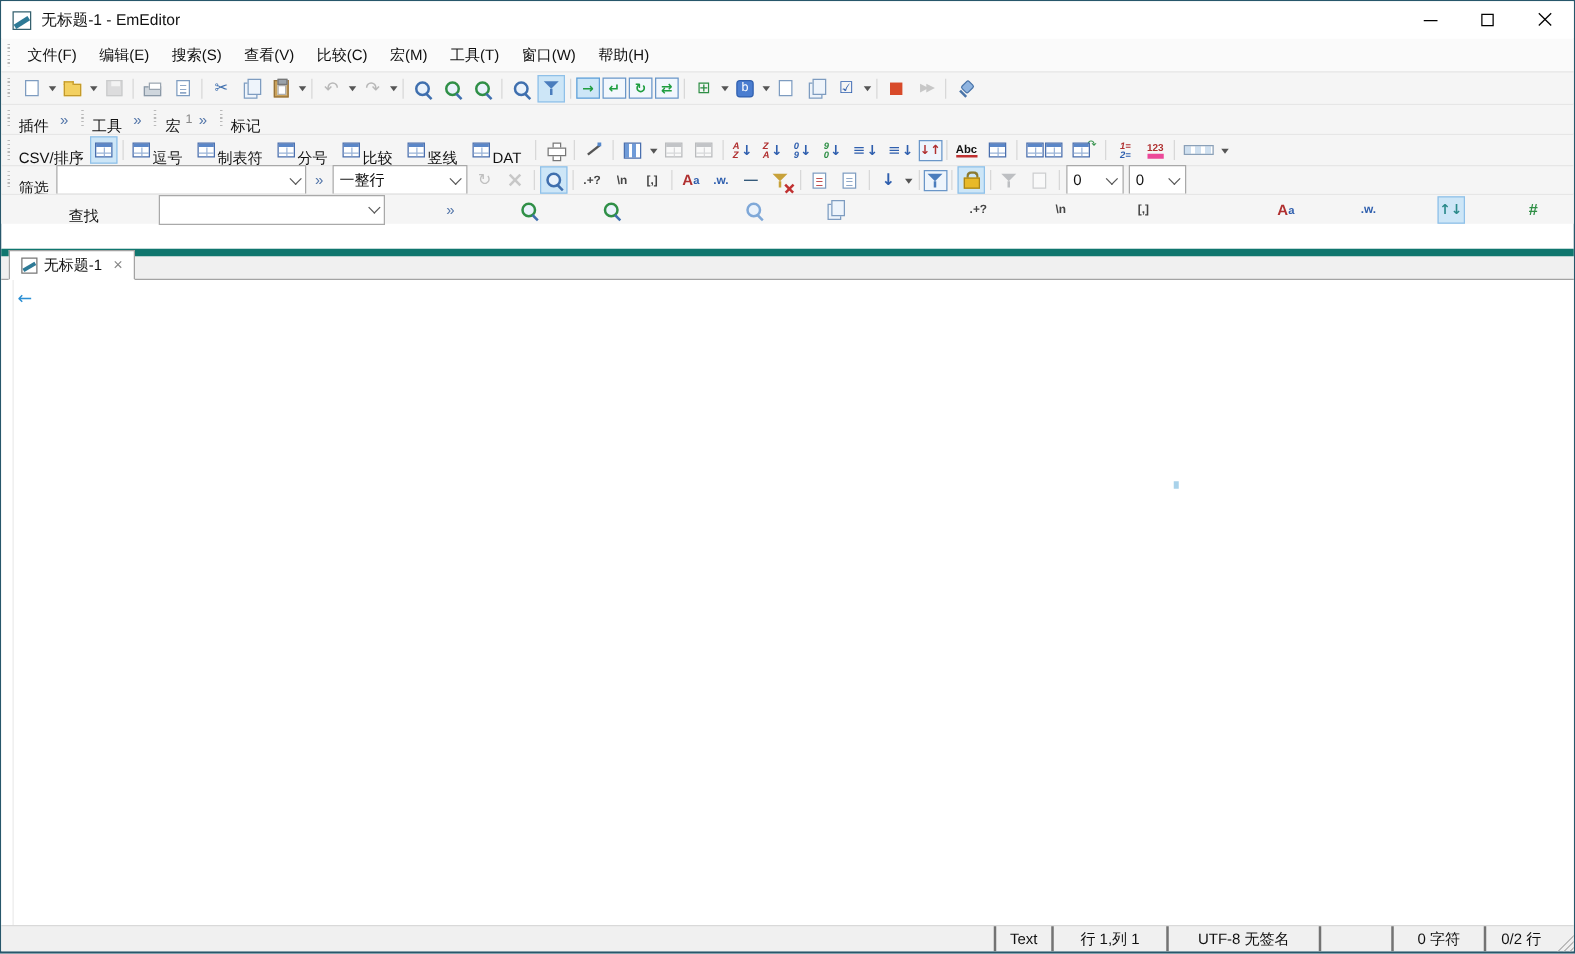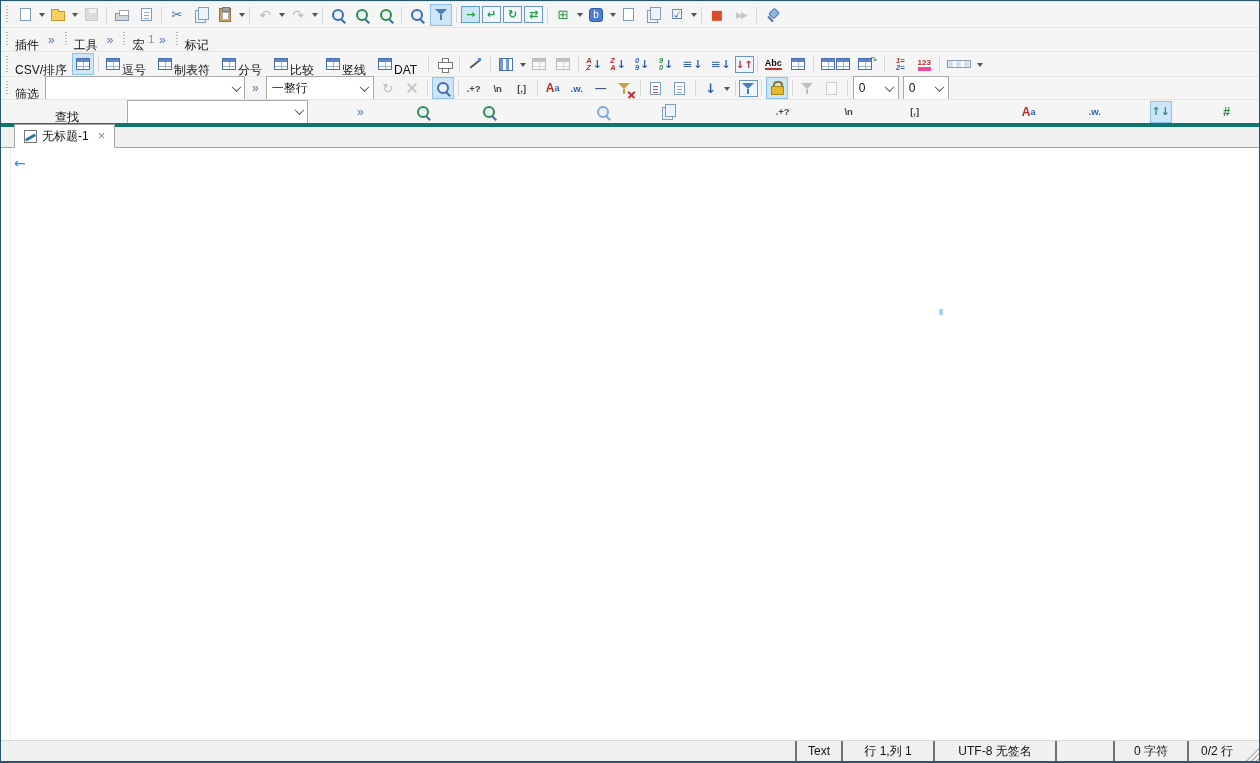--- a/index.html
+++ b/index.html
@@ -106,21 +106,21 @@
 
   
   .cmb { height:24px; background:#fff; border:1px solid #a9a9a9; display:flex; align-items:center; margin:0 2px; }
   .cmb input { border:none; outline:none; flex:1; height:16px; font-size:12px; padding:0 4px; min-width:0; background:transparent; }
   .cmb .val { flex:1; padding:0 5px; white-space:nowrap; overflow:hidden; }
   .chev { width:16px; height:18px; display:flex; align-items:center; justify-content:center; }
   .chev::after { content:""; width:6px; height:6px; border-right:1px solid #555; border-bottom:1px solid #555; transform:rotate(45deg) translate(-1px,-1px); }
   .chevron-more { color:#5577aa; font-size:12px; padding:0 5px; }
 
   
-  .tabbar { height:25px; flex:0 0 25px; background:#f0f0f0; display:flex; align-items:flex-end; border-top:4px solid #0f766e; border-bottom:1px solid #a3a3a3; padding-left:13px; }
+  .tabbar { height:25px; flex:0 0 25px; background:#f0f0f0; display:flex; align-items:flex-end; border-top:6px solid #0f766e; border-bottom:1px solid #a3a3a3; padding-left:6px;margin-top:20px; }
   .tab { height:24px; margin-bottom:-1px; background:#fff; border:1px solid #a3a3a3; border-bottom:1px solid #fff;
          display:flex; align-items:center; padding:0 9px; }
   .tab-close { margin-left:9px; color:#888; font-size:13px; line-height:12px; }
 
   
   .editor { flex:1; background:#fff; position:relative; }
   .editor::before { content:""; position:absolute; left:9px; top:0; bottom:0; width:1px; background:#ececec; }
   .eof { position:absolute; left:13px; top:7px; color:#2b8fd4; font-size:14px; font-family:"DejaVu Sans",sans-serif; }
   .artifact { position:absolute; left:938px; top:161px; width:4px; height:6px; background:#a9d2ea; }
 
@@ -131,21 +131,48 @@
   .st-grip { width:14px; height:100%; background:
       linear-gradient(135deg, transparent 0 60%, #bbb 60% 65%, transparent 65% 75%, #bbb 75% 80%, transparent 80% 90%, #bbb 90% 95%, transparent 95%); }
   .w46{width:46px}.w92{width:92px}.w122{width:122px}.w58{width:58px}.w74{width:74px}.w58b{width:58px}
   .cnt { width:46px; }
 </style>
 </head>
 <body>
 
 <div class="window">
 
-
+  <div class="titlebar">
+    <span class="appicon"></span>
+    <span class="title-text">无标题-1 - EmEditor</span>
+    <div class="win-controls">
+      <div class="wbtn">
+          <span class="min-g"></span>
+        </div>
+      <div class="wbtn">
+          <span class="max-g"></span>
+        </div>
+      <div class="wbtn">
+          <span class="x-g"></span>
+        </div>
+    </div>
+  </div>
+
+  <div class="menubar">
+    <span class="grip"></span>
+    <span class="mi">文件(F)</span>
+    <span class="mi">编辑(E)</span>
+    <span class="mi">搜索(S)</span>
+    <span class="mi">查看(V)</span>
+    <span class="mi">比较(C)</span>
+    <span class="mi">宏(M)</span>
+    <span class="mi">工具(T)</span>
+    <span class="mi">窗口(W)</span>
+    <span class="mi">帮助(H)</span>
+  </div>
 
   <div class="tb tb1">
     <span class="grip"></span>
     <span class="btn">
         <span class="pg"></span>
       </span>
     <span class="dd"></span>
     <span class="btn">
         <span class="fld"></span>
       </span>

